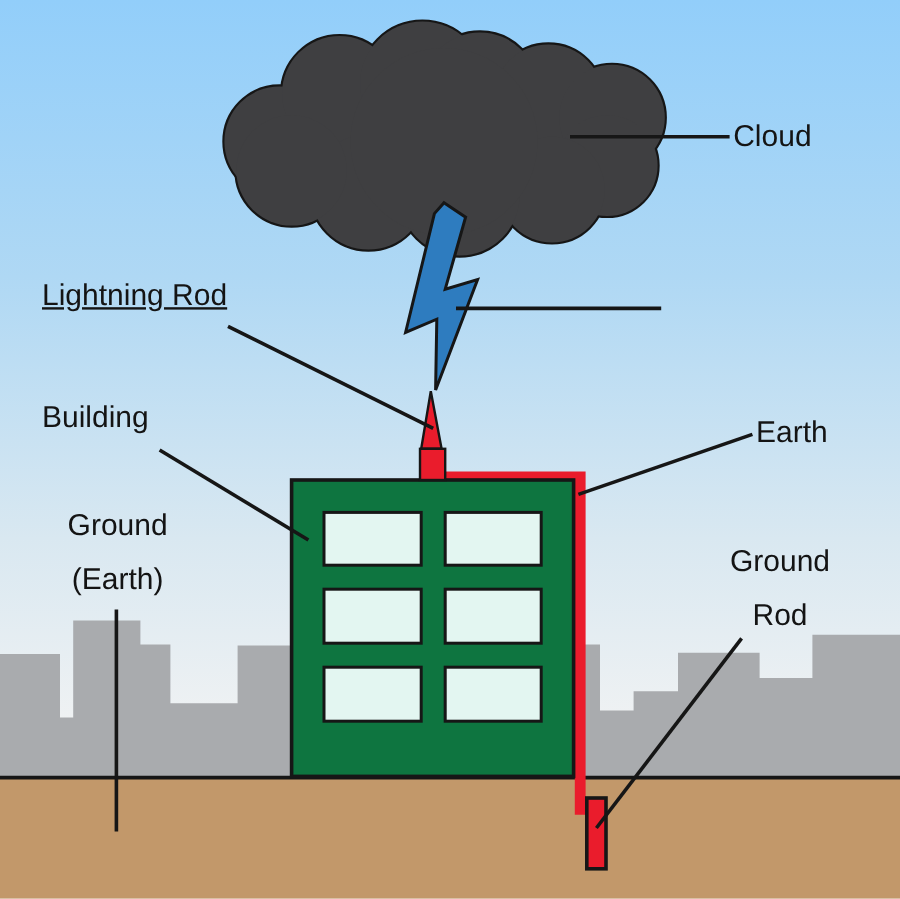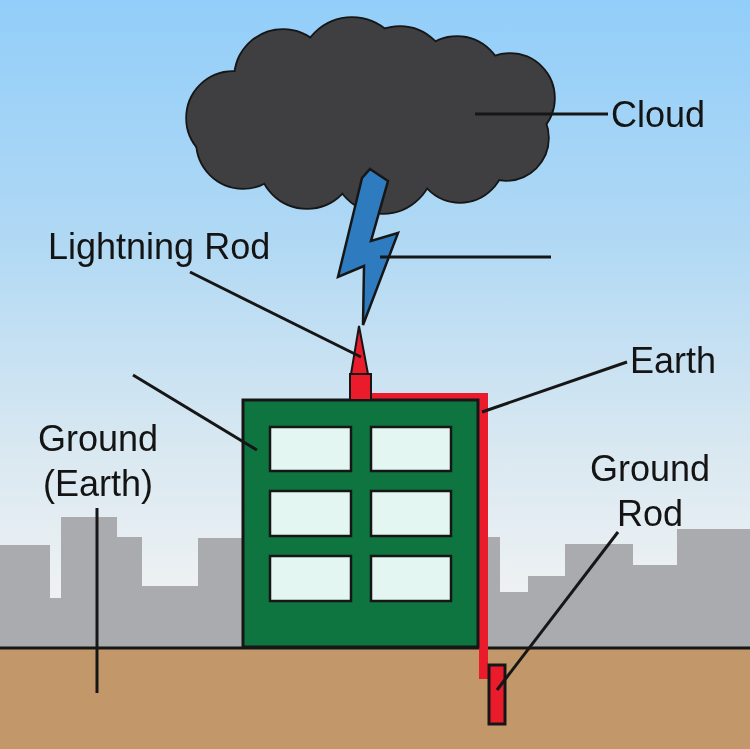--- a/index.html
+++ b/index.html
@@ -32,21 +32,21 @@
   .rod{fill:var(--wire-red);stroke:var(--line-black);stroke-width:2;}
   .groundrod{fill:var(--wire-red);stroke:var(--line-black);stroke-width:3;}
   .cloud-stroke circle{fill:var(--cloud-gray);stroke:var(--line-black);stroke-width:3.5;}
   .cloud-fill circle{fill:var(--cloud-gray);stroke:none;}
   .bolt{fill:var(--lightning-blue);stroke:var(--line-black);stroke-width:2.5;stroke-linejoin:miter;}
   .leader{stroke:var(--line-black);stroke-width:3;fill:none;stroke-linecap:butt;}
 
   
   .label{
     position:absolute;color:var(--text-black);
-    font-size:36px;line-height:45px;white-space:pre-line;
+    font-size:25px;line-height:45px;white-space:pre-line;
   }
   .label.centered{text-align:center;width:160px;}
 </style>
 </head>
 <body>
 
 <div class="stage">
 
   <svg width="750" height="749" viewBox="0 0 750 749">
     <defs>
@@ -123,20 +123,21 @@
       <path class="leader" d="M380,257 H551"></path>
       <path class="leader" d="M190,272 L361,357"></path>
       <path class="leader" d="M133,375 L257,450"></path>
       <path class="leader" d="M627,362 L482,412"></path>
       <path class="leader" d="M97,508 V693"></path>
       <path class="leader" d="M618,532 L497,690"></path>
     </g>
   </svg>
 
   <div class="label" style="left:611px;top:92px;">Cloud</div>
-  <div class="label" style="left:48px;top:224px;">Lightning Rod</div>
+  <div class="label" style="left:35px;top:224px;text-decoration:underline;">Lightning Rod</div>
+  <div class="label" style="left:35px;top:326px;">Building</div>
   <div class="label" style="left:630px;top:338px;">Earth</div>
   <div class="label centered" style="left:18px;top:416px;">Ground
 (Earth)</div>
   <div class="label centered" style="left:570px;top:446px;">Ground
 Rod</div>
 
 </div>
 
 </body></html>

